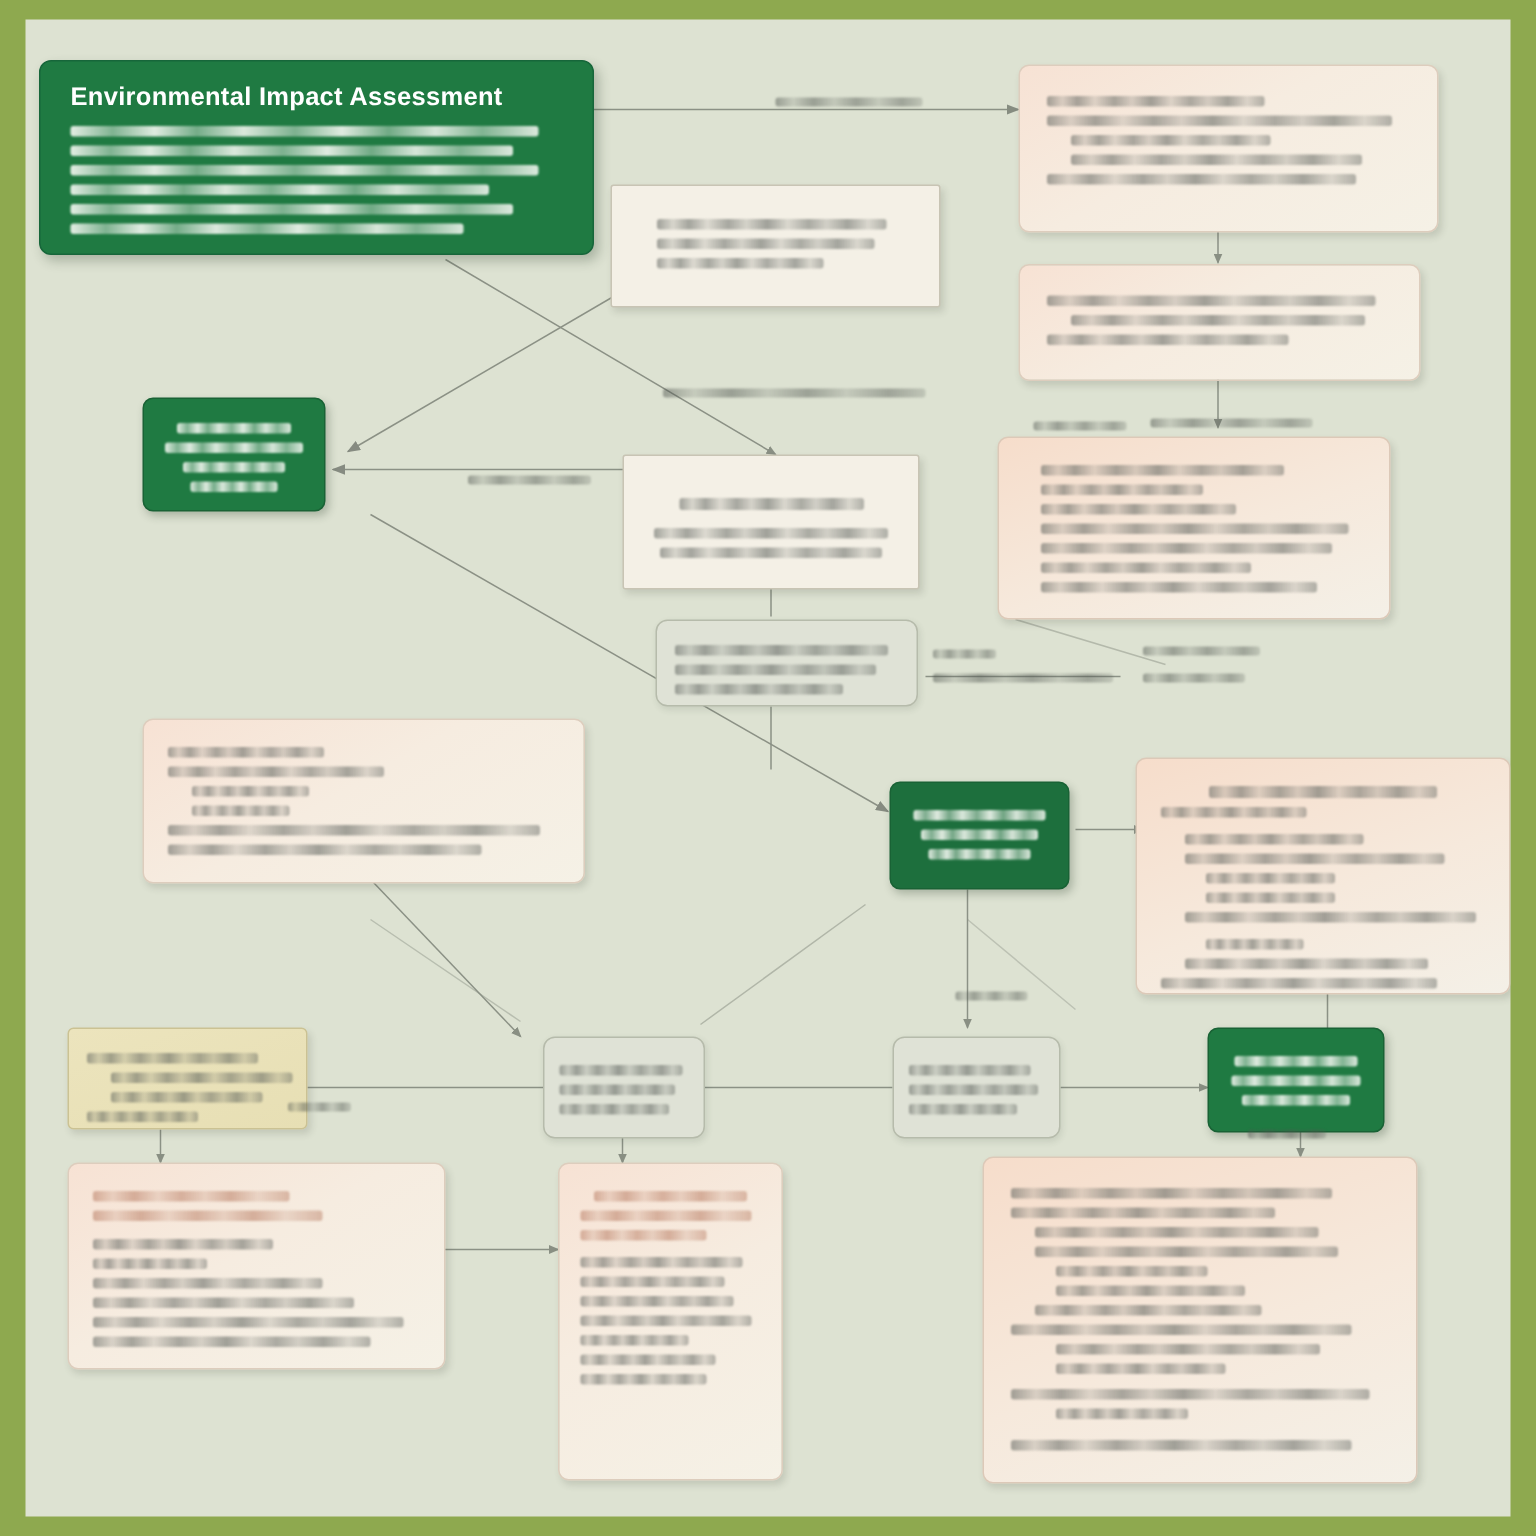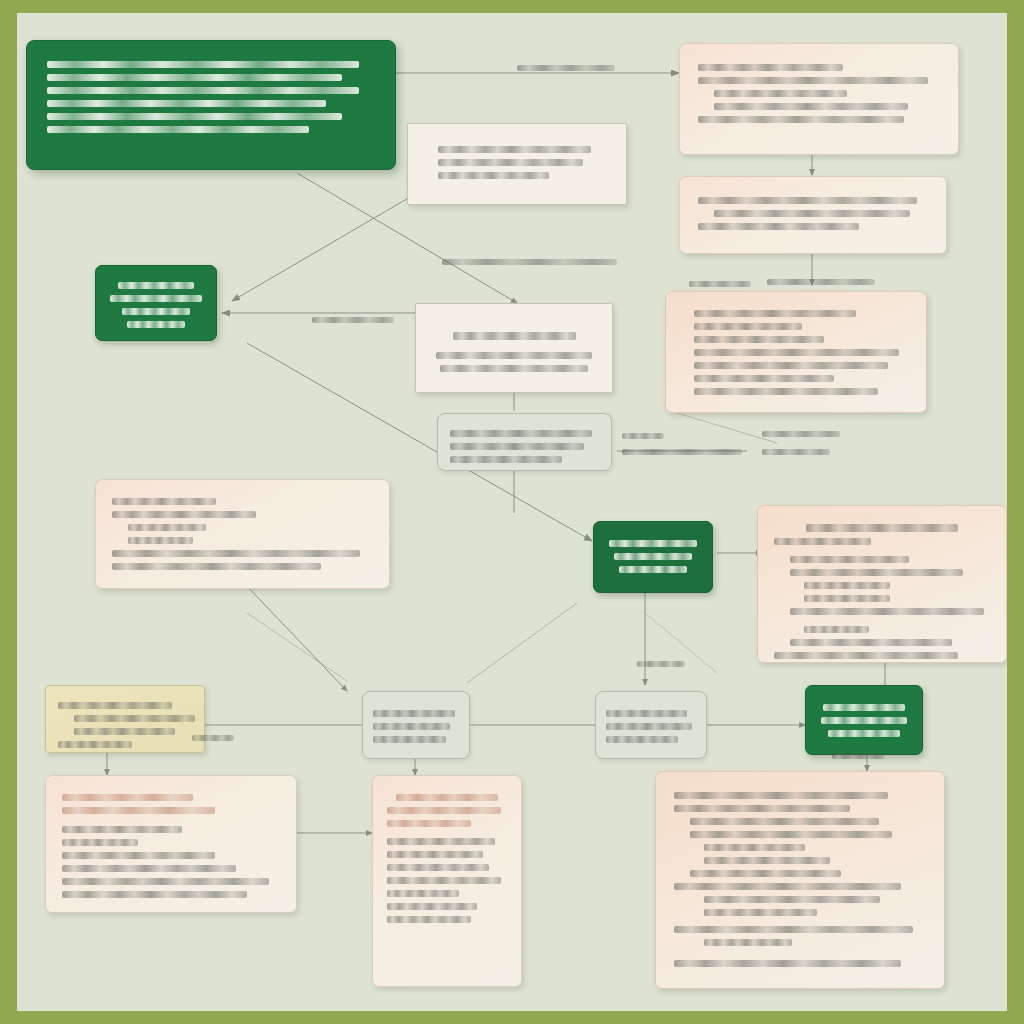--- a/index.html
+++ b/index.html
@@ -201,20 +201,21 @@
         <path d="M868,645 L868,690"></path>
 
         <path d="M560,590 L450,670" opacity=".55"></path>
         <path d="M230,600 L330,668" opacity=".45"></path>
         <path d="M660,400 L760,430" opacity=".5"></path>
         <path d="M628,600 L700,660" opacity=".4"></path>
       </g>
     </svg>
 
     <div class="node header-banner" style="left:9px;top:27px;width:370px;height:130px;">
+      <div class="title">Environmental Impact Assessment</div>
       <span class="ln light w95"></span>
       <span class="ln light w90"></span>
       <span class="ln light w95"></span>
       <span class="ln light w85"></span>
       <span class="ln light w90"></span>
       <span class="ln light w80"></span>
     </div>
 
     <div class="node card sharp" style="left:390px;top:110px;width:220px;height:82px;padding:16px 18px 16px 30px;">
       <span class="ln bullet w90"></span>

